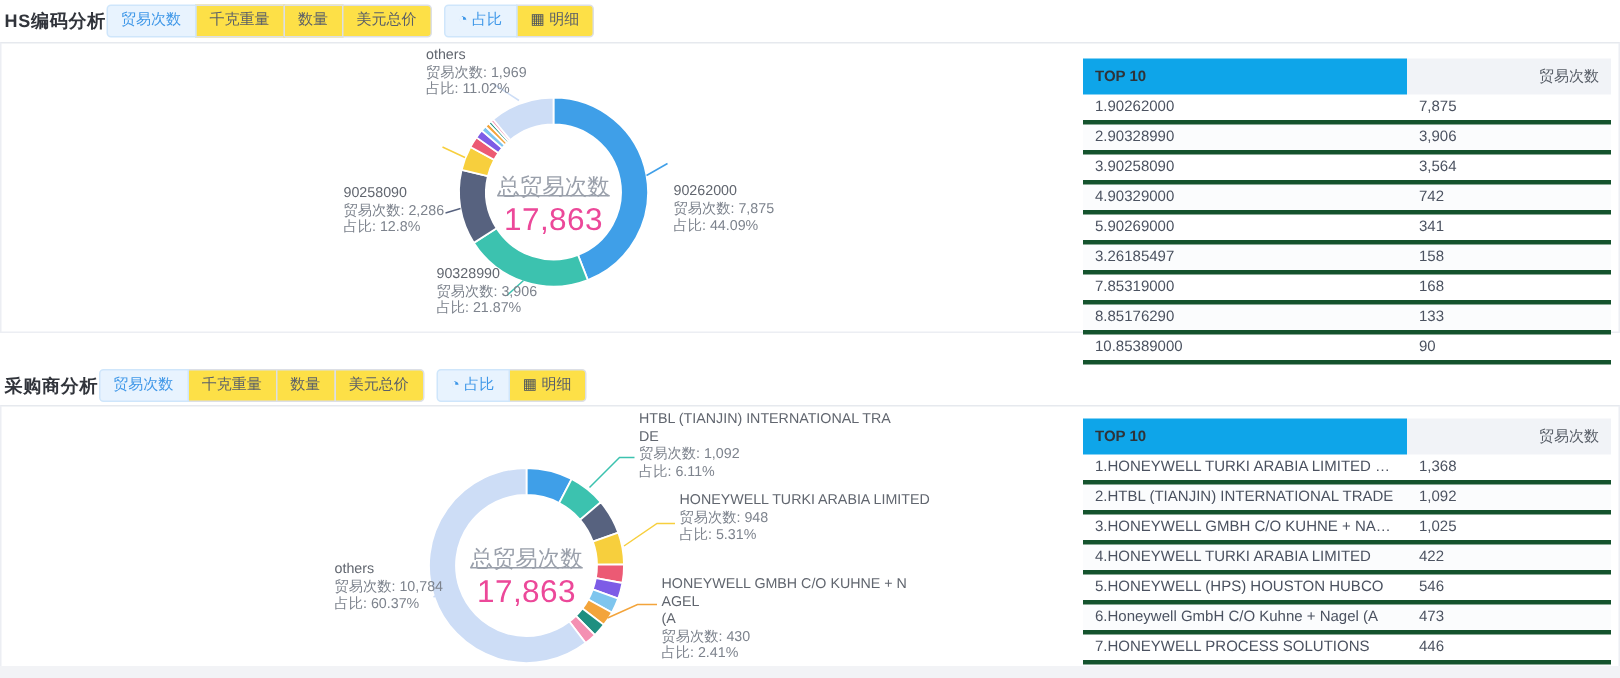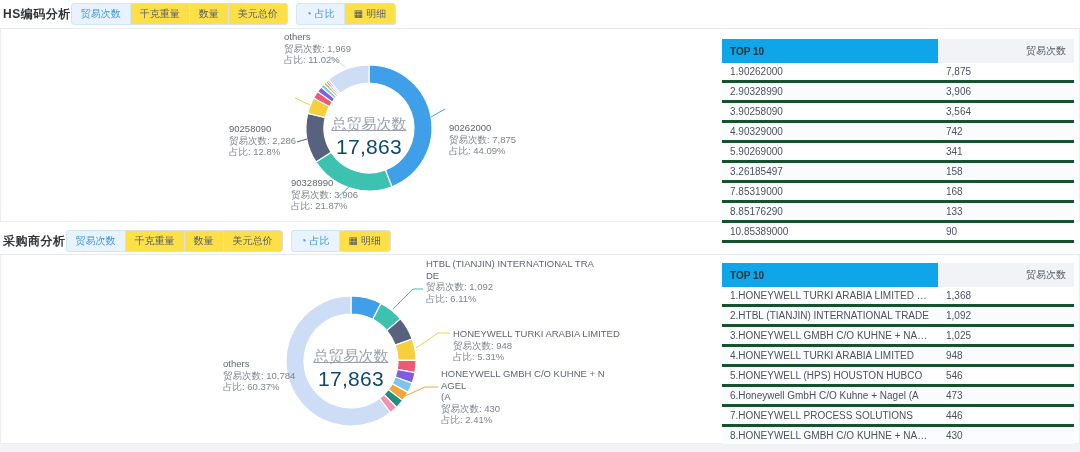--- a/index.html
+++ b/index.html
@@ -1,40 +1,40 @@
 <!DOCTYPE html>
 <html><head>
 <meta charset="utf-8">
 <style>
   html,body{margin:0;padding:0;background:#fff;}
   body{width:1080px;height:452px;position:relative;overflow:hidden;
        font-family:"Liberation Sans","DejaVu Sans",sans-serif;-webkit-font-smoothing:antialiased;}
   .section{background:#fff;}
   .sec-header{height:28px;display:flex;align-items:center;padding:0 3px;box-sizing:border-box;}
-  .sec-header.h2{height:26px;margin-top:6px;}
+  .sec-header.h2{height:26px;margin-top:22px;}
   .sec-title{font-size:12px;font-weight:bold;color:#31343b;letter-spacing:.5px;}
   .toolbar{display:flex;align-items:center;gap:8px;}
   .btn-group{display:inline-flex;}
   .btn{font-size:10px;line-height:12px;padding:4px 9px;background:#fde047;border:1px solid #dcdfe6;color:#5a5f68;
        cursor:pointer;font-family:inherit;display:inline-flex;align-items:center;gap:3px;white-space:nowrap;}
   .btn+.btn{margin-left:-1px;}
   .btn-group .btn:first-child{border-radius:3px 0 0 3px;}
   .btn-group .btn:last-child{border-radius:0 3px 3px 0;}
   .btn-group .btn:only-child{border-radius:3px;}
   .btn.active{background:#e8f3fe;border-color:#cfe6fb;color:#3e97e8;position:relative;z-index:1;}
   .btn .ic{font-size:10px;line-height:10px;}
   .btn .ic.pie{color:#3e97e8;}
   .btn .ic.grid{color:#4a515c;}
   .sec-body{position:relative;border:1px solid #eceef3;border-top:1px solid #e6e9ee;background:#fff;box-sizing:border-box;}
   .sec-body.b1{height:194px;}
   .sec-body.b2{height:190px;}
   .donut-svg{position:absolute;left:0;top:0;}
   .donut-center{position:absolute;transform:translateX(-50%);text-align:center;pointer-events:none;}
   .dc-t{font-size:15px;color:#9aa0ab;text-decoration:underline;}
-  .dc-v{font-size:21px;color:#0c4a6e;margin-top:1px;letter-spacing:.3px;}
+  .dc-v{font-size:21px;color:#ec4899;margin-top:1px;letter-spacing:.3px;}
   .callout{position:absolute;font-size:9.5px;line-height:11.5px;color:#7d838d;white-space:nowrap;pointer-events:none;}
   .callout .c-name{color:#61666f;white-space:pre-line;max-width:168px;word-break:break-all;}
   .top-table{position:absolute;left:721px;top:10px;right:5px;}
   table{width:100%;border-collapse:collapse;table-layout:fixed;}
   thead th{font-size:10px;text-align:left;padding:5px 8px;background:#0ea5e9;color:#2f3338;font-weight:bold;}
   thead th.val{text-align:right;background:#f1f3f7;font-weight:normal;color:#565c66;width:120px;}
   tbody td{font-size:10px;color:#4b5260;padding:3px 8px;border-bottom:3px solid #14532d;overflow:hidden;text-overflow:ellipsis;white-space:nowrap;}
   tbody td.val{}
   tbody tr:nth-child(even){background:#fbfcfd;}
   .bottom-strip{position:absolute;left:0;right:0;bottom:0;height:8px;background:#f2f3f6;}
@@ -201,21 +201,21 @@
     <div class="donut-center" style="left:350px;top:92px;">
       <div class="dc-t">总贸易次数</div>
       <div class="dc-v">17,863</div>
     </div>
     <div class="callout" style="left:425px;top:3px;">
       <div class="c-name">HTBL (TIANJIN) INTERNATIONAL TRA
 DE</div>
       <div>贸易次数: 1,092</div>
       <div>占比: 6.11%</div>
     </div>
-    <div class="callout" style="left:452px;top:57px;margin-top:16px;">
+    <div class="callout" style="left:452px;top:57px;">
       <div class="c-name">HONEYWELL TURKI ARABIA LIMITED</div>
       <div>贸易次数: 948</div>
       <div>占比: 5.31%</div>
     </div>
     <div class="callout" style="left:440px;top:113px;">
       <div class="c-name">HONEYWELL GMBH C/O KUHNE + NAGEL
 (A</div>
       <div>贸易次数: 430</div>
       <div>占比: 2.41%</div>
     </div>
@@ -240,21 +240,21 @@
             <tr>
               <td>2.HTBL (TIANJIN) INTERNATIONAL TRADE</td>
               <td class="val">1,092</td>
             </tr>
             <tr>
               <td>3.HONEYWELL GMBH C/O KUHNE + NAGEL</td>
               <td class="val">1,025</td>
             </tr>
             <tr>
               <td>4.HONEYWELL TURKI ARABIA LIMITED</td>
-              <td class="val">948</td>
+              <td class="val">422</td>
             </tr>
             <tr>
               <td>5.HONEYWELL (HPS) HOUSTON HUBCO</td>
               <td class="val">546</td>
             </tr>
             <tr>
               <td>6.Honeywell GmbH C/O Kuhne + Nagel (A</td>
               <td class="val">473</td>
             </tr>
             <tr>

